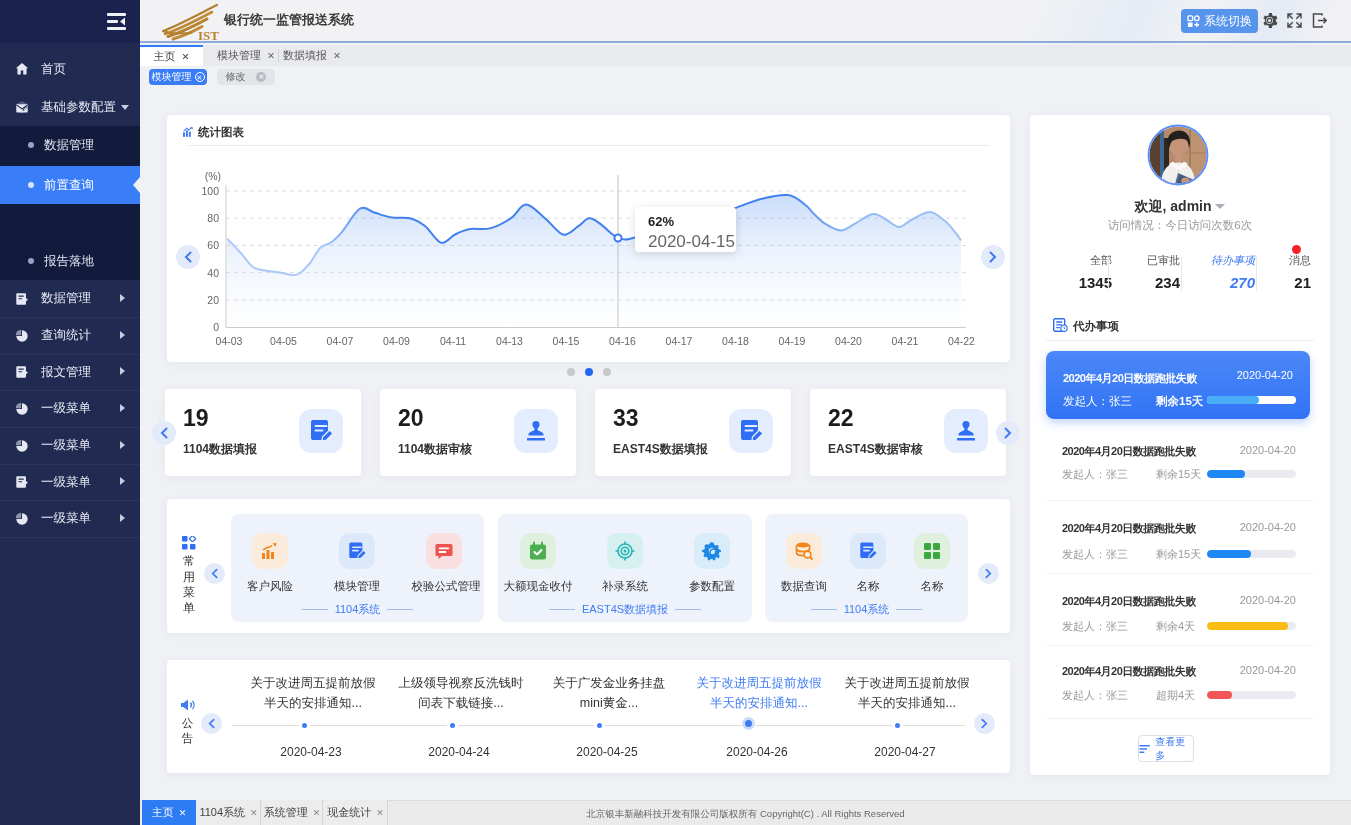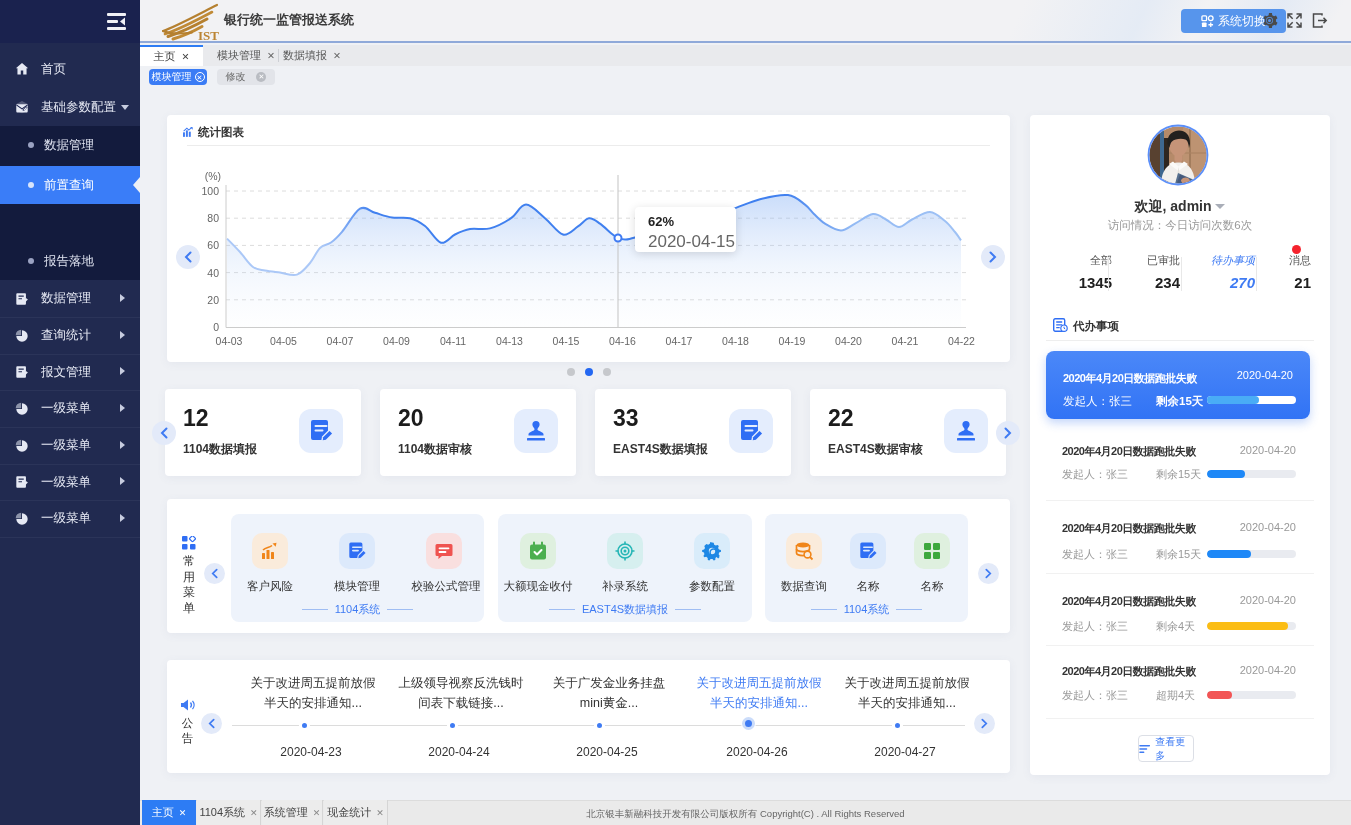--- a/index.html
+++ b/index.html
@@ -25,21 +25,21 @@
 .s-item.active .dot { background:#D8E4FB; }
 .notch { position:absolute; right:0; top:50%; margin-top:-8px; width:0; height:0;
   border-top:8px solid transparent; border-bottom:8px solid transparent; border-right:7px solid #EFF1F5; }
 .m-sep { position:absolute; left:0; width:140px; height:1px; background:#2B3459; }
 
 
 #topbar { left:140px; top:0; width:1211px; height:43px; background:#F2F2F4; border-bottom:2px solid #8FA9D9;
   background-image:linear-gradient(115deg, rgba(255,255,255,0) 72%, rgba(218,230,246,.55) 82%, rgba(255,255,255,0) 87%, rgba(214,227,245,.5) 93%, rgba(255,255,255,0) 98%); }
 #apptitle { position:absolute; left:84px; top:11px; font-size:13px; font-weight:bold; color:#3A3A3A; }
 .hbtn { position:absolute; top:9px; height:24px; background:#5795EC; border-radius:4px; color:#fff; font-size:12px;
-  display:flex; align-items:center; padding:0 20px; }
+  display:flex; align-items:center; padding:0 6px; }
 .hicon { position:absolute; top:12px; width:17px; height:17px; }
 
 
 #tabrow { left:140px; top:45px; width:1211px; height:21px; background:#E9EAED; }
 .tab { position:absolute; top:0; height:21px; font-size:11px; color:#555; display:flex; align-items:center; justify-content:center; white-space:nowrap; }
 .tab.on { background:#fff; color:#3C3C3C; border-top:2px solid #2D7CF4; }
 .tab .x { margin-left:6px; font-size:9.5px; color:#666; }
 .tab.on .x { color:#444; }
 .tabsep { position:absolute; top:4px; width:1px; height:13px; background:#CDCFD4; }
 #chiprow { left:140px; top:66px; width:1211px; height:24px; background:#EFF1F5; }
@@ -331,21 +331,21 @@
       <path d="M1.5 1.5 6 6l-4.5 4.5" stroke="#3F7BF3" stroke-width="2" fill="none" stroke-linecap="round"></path>
     </svg>
   </div>
 <div class="dots">
     <i></i>
     <i class="on"></i>
     <i></i>
   </div>
 
 <div class="scard" style="left:165px;">
-  <div class="num">12</div>
+  <div class="num">19</div>
     <div class="lbl">1104数据填报</div>
   <div class="iconbox">
       <svg width="26" height="26" viewBox="0 0 26 26">
         <path fill="#2F6EF4" d="M5 2h13a2 2 0 0 1 2 2v8.5l-6 6 -.6 3.5H5a2 2 0 0 1-2-2V4a2 2 0 0 1 2-2z"></path>
         <g stroke="#E4EDFD" stroke-width="2" stroke-linecap="round">
           <path d="M7.5 8h11M7.5 12.5h7"></path>
         </g>
         <path fill="#2F6EF4" d="m15.2 19.2 6.3-6.3 2.6 2.6-6.3 6.3-3.1.5z"></path>
         <path fill="#E4EDFD" d="m14.7 22.9 3.4-.6-2.8-2.8z" opacity="0"></path>
       </svg>

